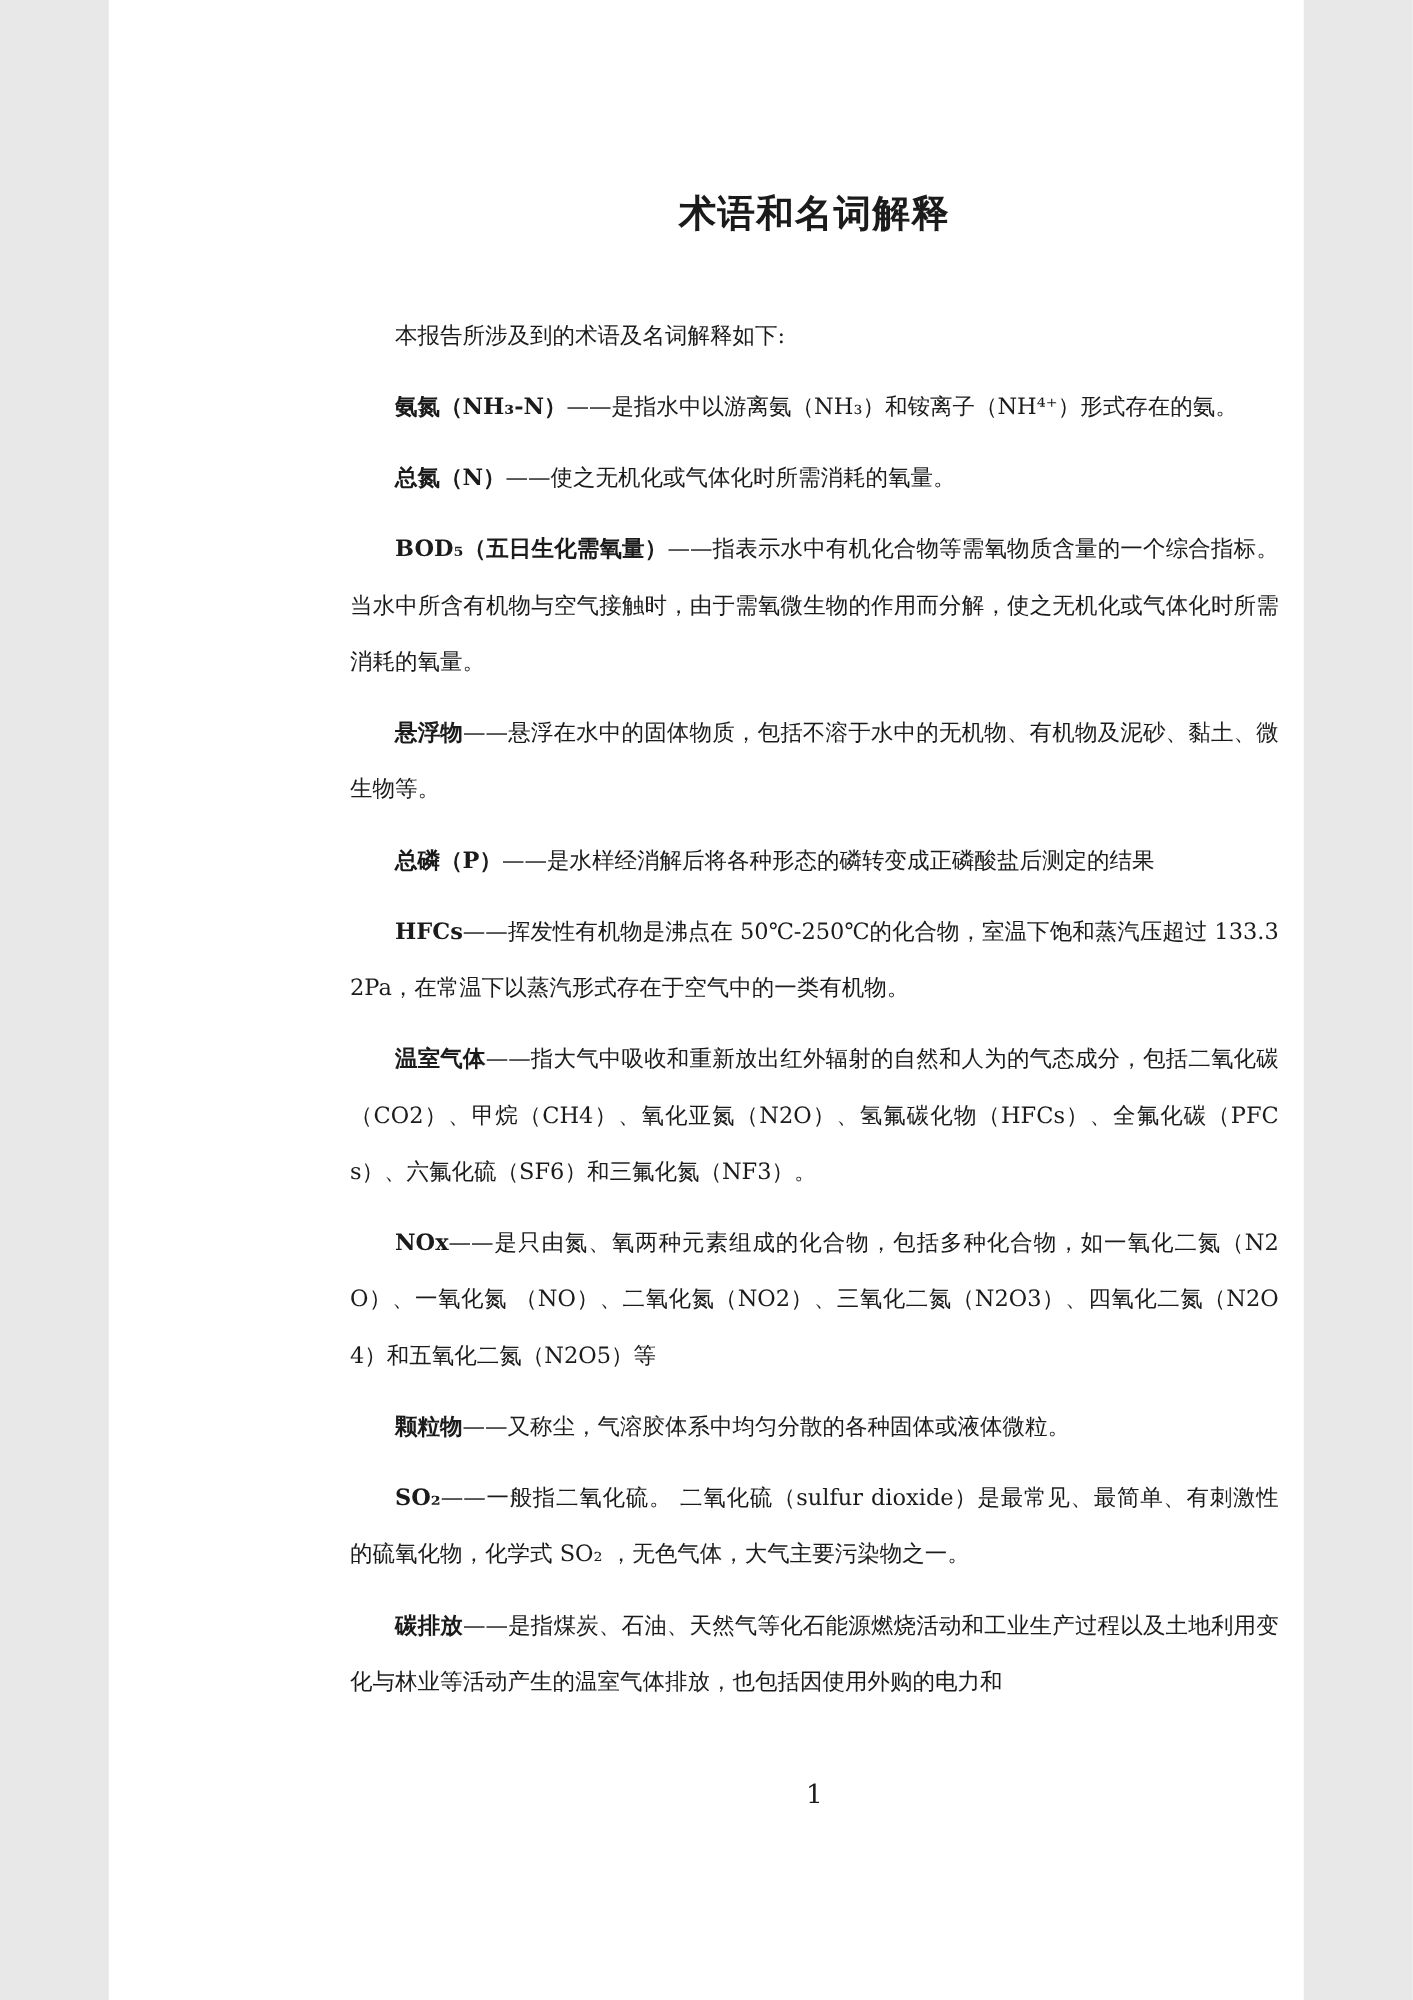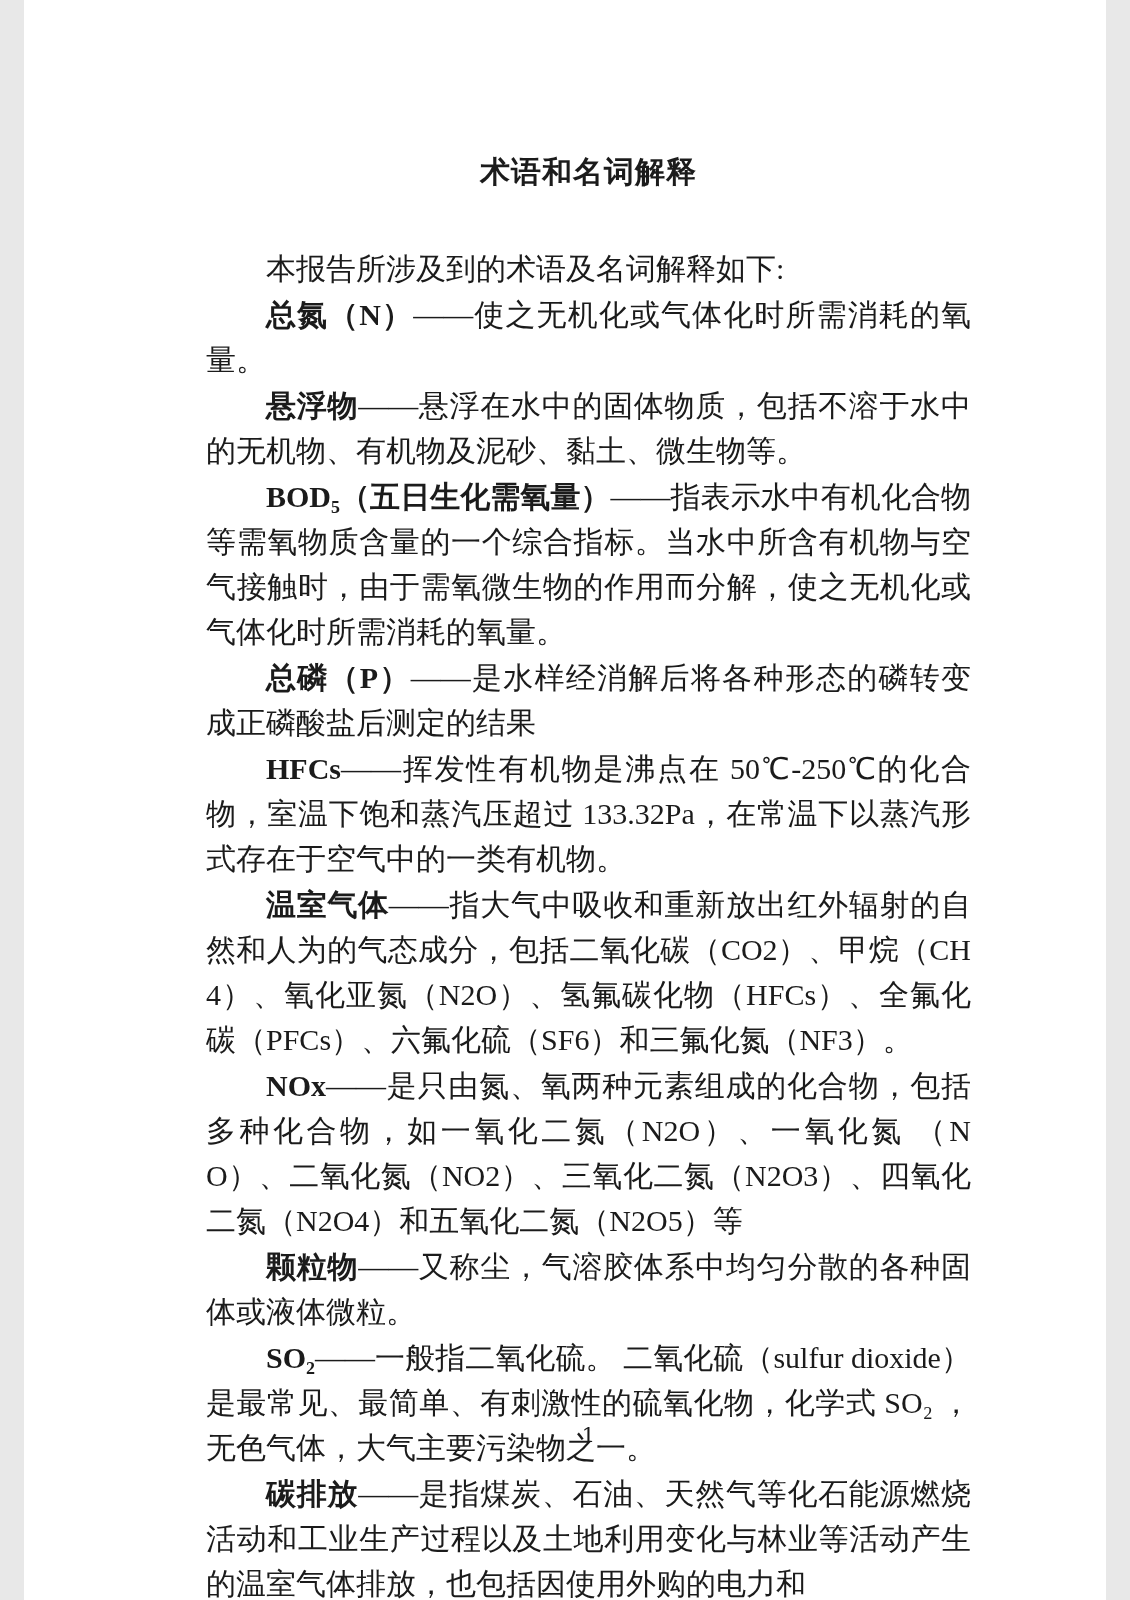--- a/index.html
+++ b/index.html
@@ -2,21 +2,21 @@
 <html><head>
 <meta charset="utf-8">
 <style>
   html, body {
     margin: 0;
     padding: 0;
     background: #e8e8e8;
   }
   .page {
     position: relative;
-    width: 1082px;
+    width: 956px;
     height: 1600px;
     margin: 0 auto;
     background: #ffffff;
     overflow: hidden;
     font-family: "DejaVu Serif", "Liberation Serif", serif;
     color: #1b1b1b;
   }
   .content {
     position: absolute;
     left: 181px;
@@ -25,27 +25,26 @@
   }
   .doc-title {
     font-size: 30px;
     font-weight: 700;
     line-height: 40px;
     text-align: center;
     margin: 0 0 54px 0;
     letter-spacing: 1px;
   }
   .para {
-    font-size: 30px;
+    font-size: 18px;
     line-height: 45px;
-    margin: 1px;
+    margin: 12px;
     text-align: justify;
     text-indent: 2em;
     word-break: break-all;
-    font-family: Liberation Serif, serif;
   }
   .term {
     font-weight: 700;
   }
   .page-number {
     position: absolute;
     left: 181px;
     width: 767px;
     top: 1420px;
     text-align: center;
@@ -57,26 +56,27 @@
 <body>
 
 <div class="page">
   <div class="content">
 
     <h1 class="doc-title">术语和名词解释</h1>
 
     <p class="para"><span class="term"></span><span>本报告所涉及到的术语及名词解释如下:</span></p>
 
 
+    <p class="para"><span class="term">氨氮（NH₃-N）</span><span>——是指水中以游离氨（NH₃）和铵离子（NH⁴⁺）形式存在的氨。</span></p>
 
     <p class="para"><span class="term">总氮（N）</span><span>——使之无机化或气体化时所需消耗的氧量。</span></p>
 
+    <p class="para"><span class="term">BOD₅（五日生化需氧量）</span><span>——指表示水中有机化合物等需氧物质含量的一个综合指标。当水中所含有机物与空气接触时，由于需氧微生物的作用而分解，使之无机化或气体化时所需消耗的氧量。</span></p>
+
     <p class="para"><span class="term">悬浮物</span><span>——悬浮在水中的固体物质，包括不溶于水中的无机物、有机物及泥砂、黏土、微生物等。</span></p>
-
-    <p class="para"><span class="term">BOD₅（五日生化需氧量）</span><span>——指表示水中有机化合物等需氧物质含量的一个综合指标。当水中所含有机物与空气接触时，由于需氧微生物的作用而分解，使之无机化或气体化时所需消耗的氧量。</span></p>
 
     <p class="para"><span class="term">总磷（P）</span><span>——是水样经消解后将各种形态的磷转变成正磷酸盐后测定的结果</span></p>
 
     <p class="para"><span class="term">HFCs</span><span>——挥发性有机物是沸点在 50℃-250℃的化合物，室温下饱和蒸汽压超过 133.32Pa，在常温下以蒸汽形式存在于空气中的一类有机物。</span></p>
 
     <p class="para"><span class="term">温室气体</span><span>——指大气中吸收和重新放出红外辐射的自然和人为的气态成分，包括二氧化碳（CO2）、甲烷（CH4）、氧化亚氮（N2O）、氢氟碳化物（HFCs）、全氟化碳（PFCs）、六氟化硫（SF6）和三氟化氮（NF3）。</span></p>
 
     <p class="para"><span class="term">NOx</span><span>——是只由氮、氧两种元素组成的化合物，包括多种化合物，如一氧化二氮（N2O）、一氧化氮 （NO）、二氧化氮（NO2）、三氧化二氮（N2O3）、四氧化二氮（N2O4）和五氧化二氮（N2O5）等</span></p>
 
     <p class="para"><span class="term">颗粒物</span><span>——又称尘，气溶胶体系中均匀分散的各种固体或液体微粒。</span></p>

